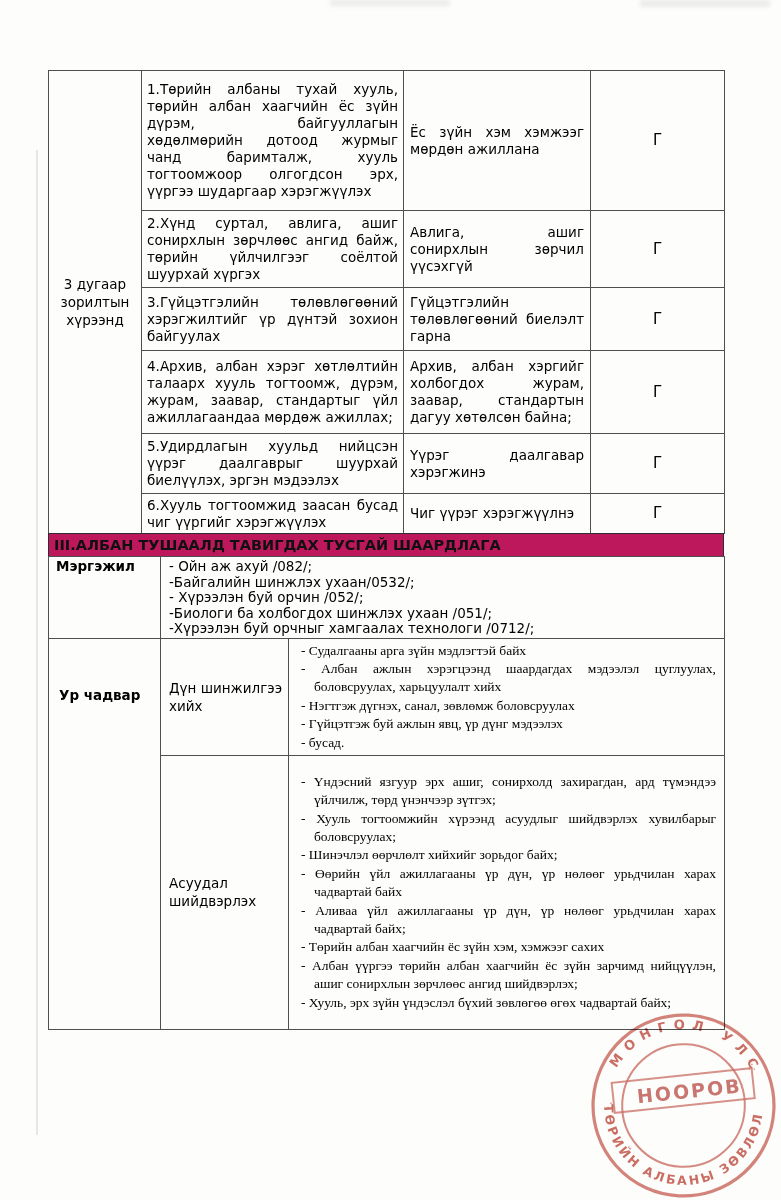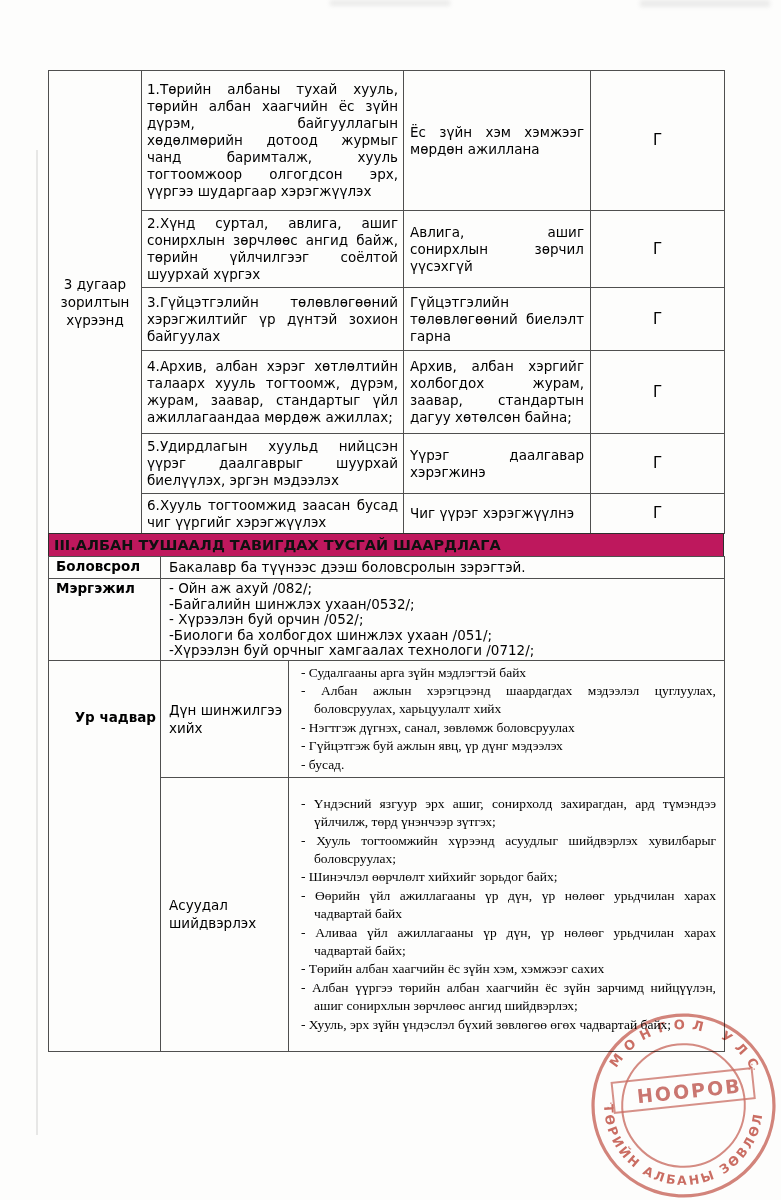--- a/index.html
+++ b/index.html
@@ -43,21 +43,21 @@
   }
 
   .t2{margin-top:-1px;}
   .t2 .lc{width:112px;font-weight:bold;padding:1px 4px 1px 7px;vertical-align:top;}
   .t2 .vc{width:564px;padding:1px 8px;text-align:left;}
   .t2 .re{height:22px;} .t2 .rp{height:79px;} .t2 .rs{height:39px;} .t2 .rt{height:19px;}
   .t2 .rp .vc{line-height:15.5px;vertical-align:top;padding-top:2px;}
   .t2 .rs .vc{text-align:justify;line-height:18px;}
 
   .t3{margin-top:-1px;}
-  .t3 .lc{width:112px;font-weight:bold;vertical-align:top;padding:48px 4px 0 10px;text-align:right;}
+  .t3 .lc{width:112px;font-weight:bold;vertical-align:top;padding:48px 4px 0 10px;}
   .t3 .mc{width:128px;padding:2px 4px 2px 8px;line-height:18px;}
   .t3 .bc{width:436px;padding:3px 8px 3px 12px;vertical-align:middle;font-family:Liberation Serif, serif;}
   .t3 .ra{height:108px;} .t3 .rb{height:274px;}
   .li{padding-left:13px;text-indent:-13px;text-align:justify;line-height:18.4px;}
 
   
   .stamp{position:absolute;left:586px;top:1008px;opacity:.8;mix-blend-mode:multiply;
          transform:rotate(3deg);}
 </style>
 </head>
@@ -103,24 +103,20 @@
       <td class="c3 res">Чиг үүрэг хэрэгжүүлнэ</td>
       <td class="c4 grade">Г</td>
     </tr>
   </tbody>
       </table>
 
   <div class="secbar">III.АЛБАН ТУШААЛД ТАВИГДАХ ТУСГАЙ ШААРДЛАГА</div>
 
   <table class="t2">
     <tbody>
-          <tr class="re">
-      <td class="lc">Боловсрол</td>
-      <td class="vc">Бакалавр ба түүнээс дээш боловсролын зэрэгтэй.</td>
-    </tr>
     <tr class="rp">
       <td class="lc">Мэргэжил</td>
       <td class="vc">
         <div>- Ойн аж ахуй /082/;</div>
         <div>-Байгалийн шинжлэх ухаан/0532/;</div>
         <div>- Хүрээлэн буй орчин /052/;</div>
         <div>-Биологи ба холбогдох шинжлэх ухаан /051/;</div>
         <div>-Хүрээлэн буй орчныг хамгаалах технологи /0712/;</div>
       </td>
     </tr>

